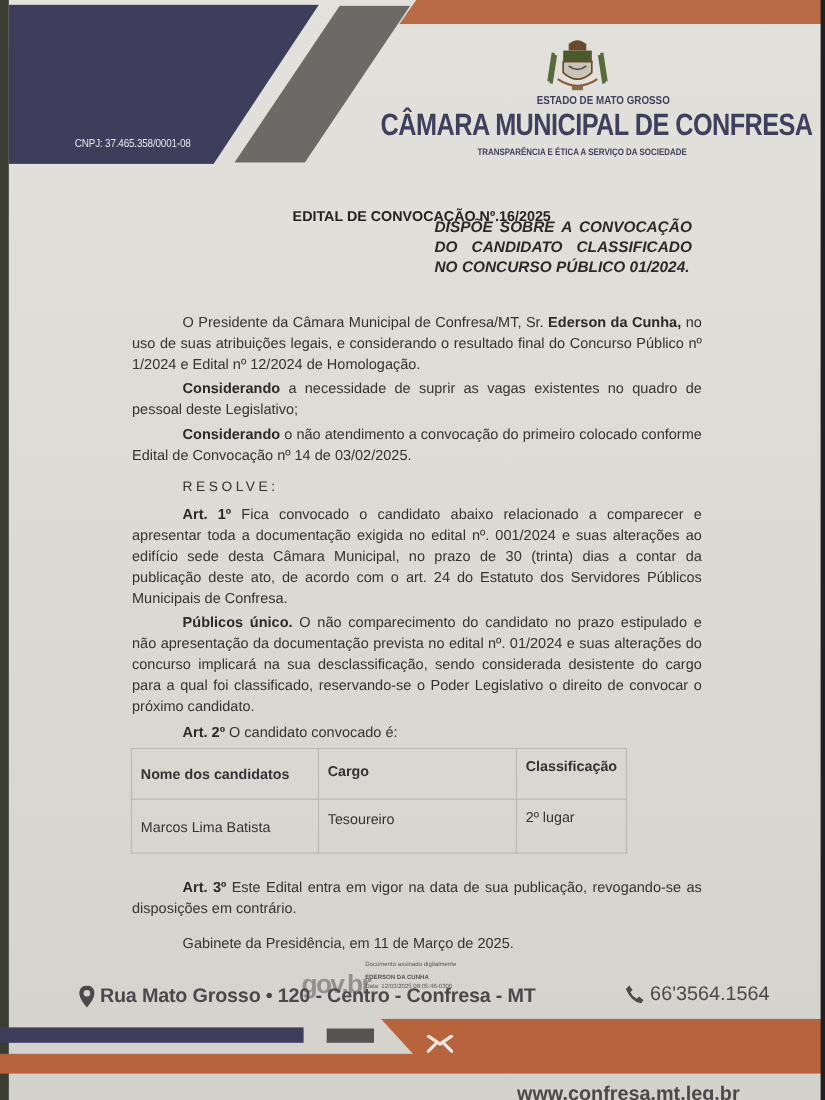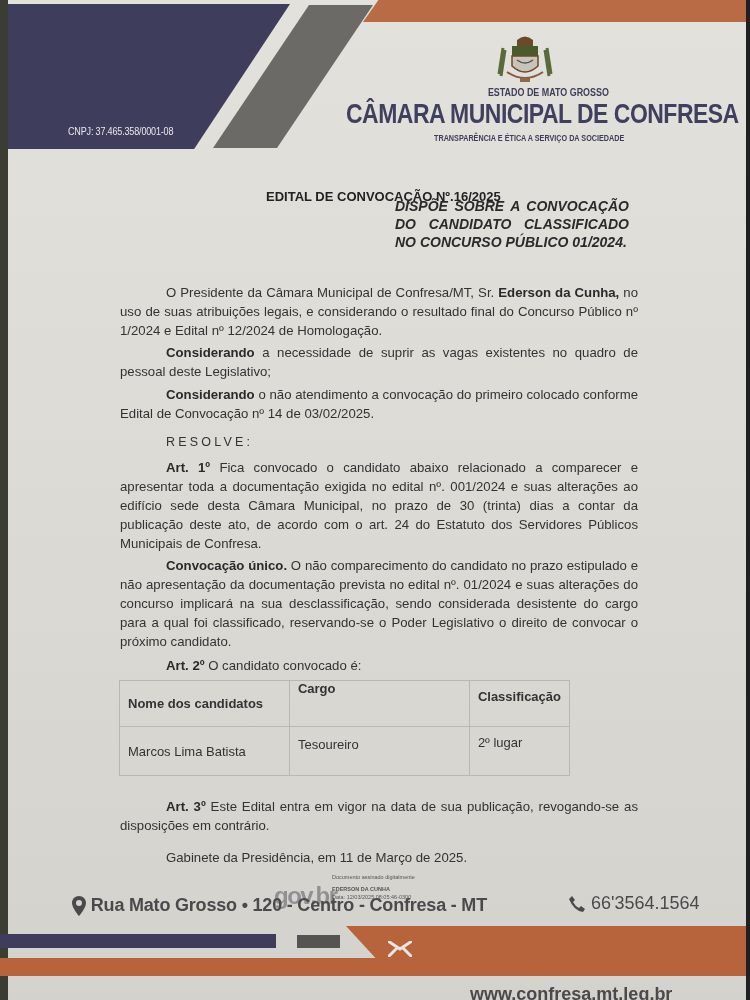--- a/index.html
+++ b/index.html
@@ -189,32 +189,32 @@
     <span class="ind"></span><b>Considerando</b><span> o não atendimento a convocação do primeiro colocado conforme Edital de Convocação nº 14 de 03/02/2025.</span>
   </p>
 
   <div class="resolve">RESOLVE:</div>
 
   <p class="para" style="top:458px;">
     <span class="ind"></span><b>Art. 1º</b><span> Fica convocado o candidato abaixo relacionado a comparecer e apresentar toda a documentação exigida no edital nº. 001/2024 e suas alterações ao edifício sede desta Câmara Municipal, no prazo de 30 (trinta) dias a contar da publicação deste ato, de acordo com o art. 24 do Estatuto dos Servidores Públicos Municipais de Confresa.</span>
   </p>
 
   <p class="para" style="top:556px;">
-    <span class="ind"></span><b>Convocação único.</b><span> O não comparecimento do candidato no prazo estipulado e não apresentação da documentação prevista no edital nº. 01/2024 e suas alterações do concurso implicará na sua desclassificação, sendo considerada desistente do cargo para a qual foi classificado, reservando-se o Poder Legislativo o direito de convocar o próximo candidato.</span>
+    <span class="ind"></span><b>Públicos único.</b><span> O não comparecimento do candidato no prazo estipulado e não apresentação da documentação prevista no edital nº. 01/2024 e suas alterações do concurso implicará na sua desclassificação, sendo considerada desistente do cargo para a qual foi classificado, reservando-se o Poder Legislativo o direito de convocar o próximo candidato.</span>
   </p>
 
   <p class="para" style="top:656px;">
     <span class="ind"></span><b>Art. 2º</b><span> O candidato convocado é:</span>
   </p>
 
   <table class="tbl">
     <tbody>
         <tr>
       <th style="width:203px;">Nome dos candidatos</th>
-      <th style="width:220px; vertical-align:top; padding-top:0;">Cargo</th>
+      <th style="width:220px; vertical-align:top; padding-top:12px;">Cargo</th>
       <th style="vertical-align:top; padding-top:8px;">Classificação</th>
     </tr>
     <tr>
       <td>Marcos Lima Batista</td>
       <td style="vertical-align:top; padding-top:10px;">Tesoureiro</td>
       <td style="vertical-align:top; padding-top:8px;">2º lugar</td>
     </tr>
   </tbody>
     </table>
 

